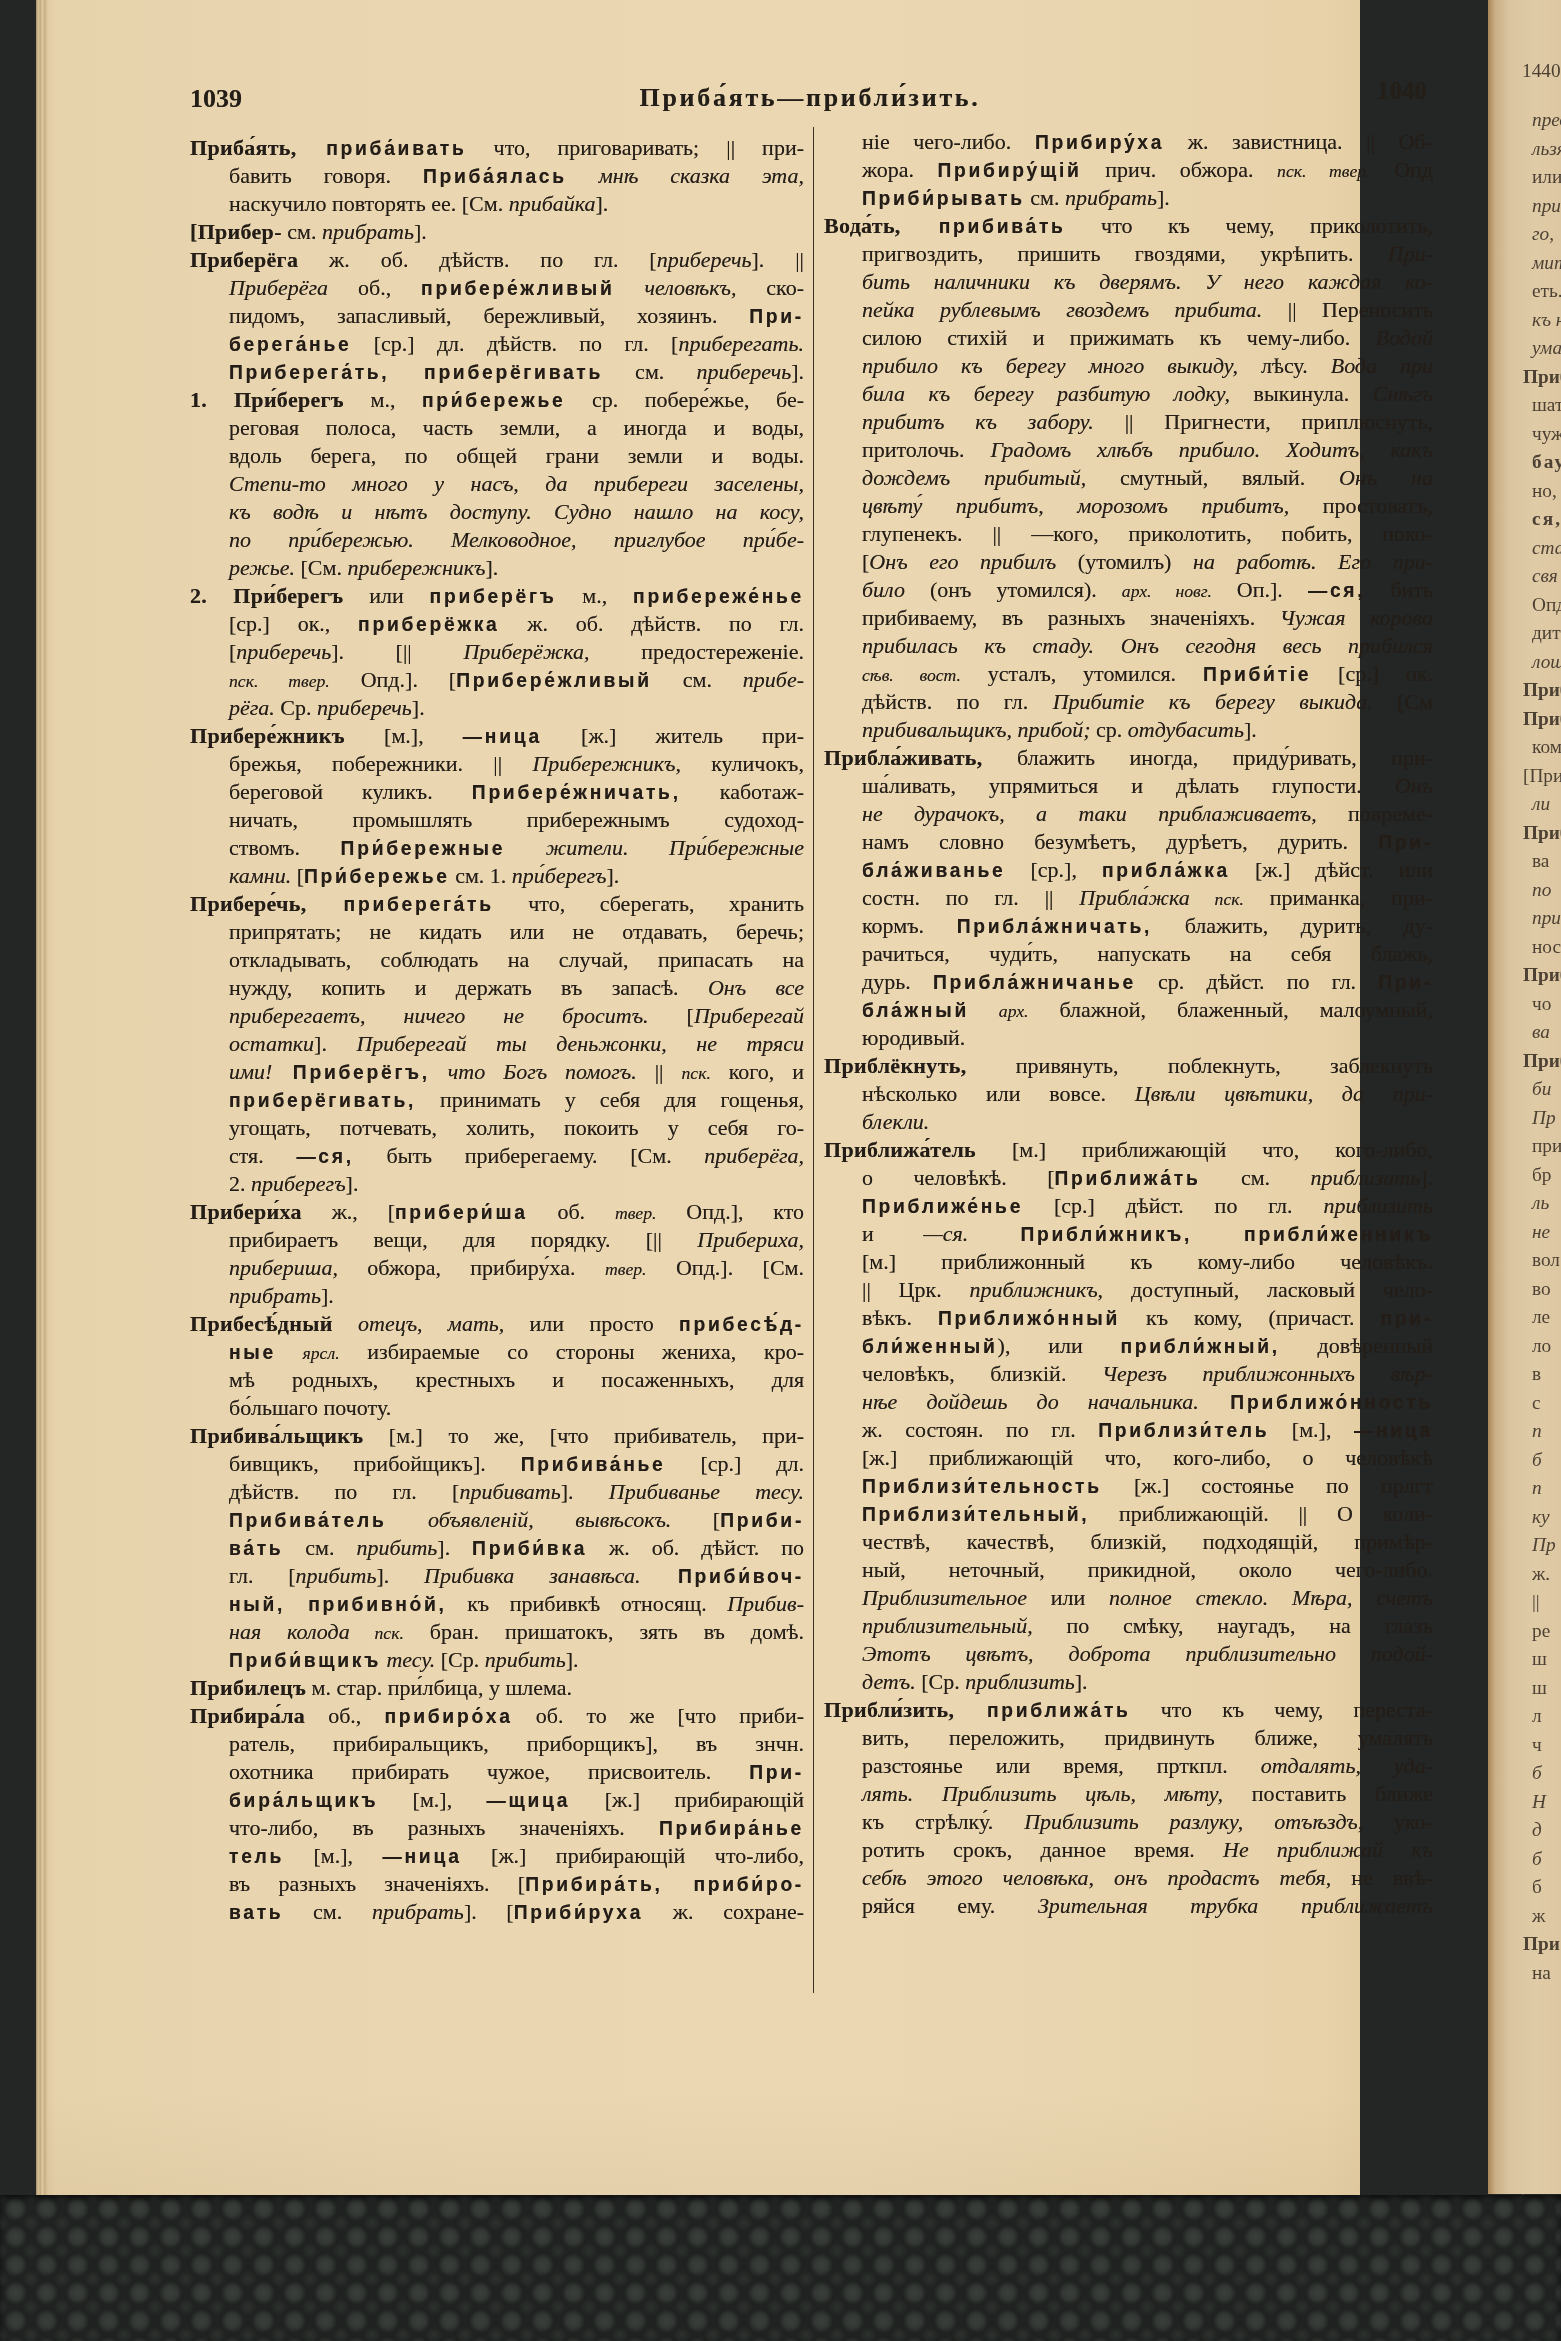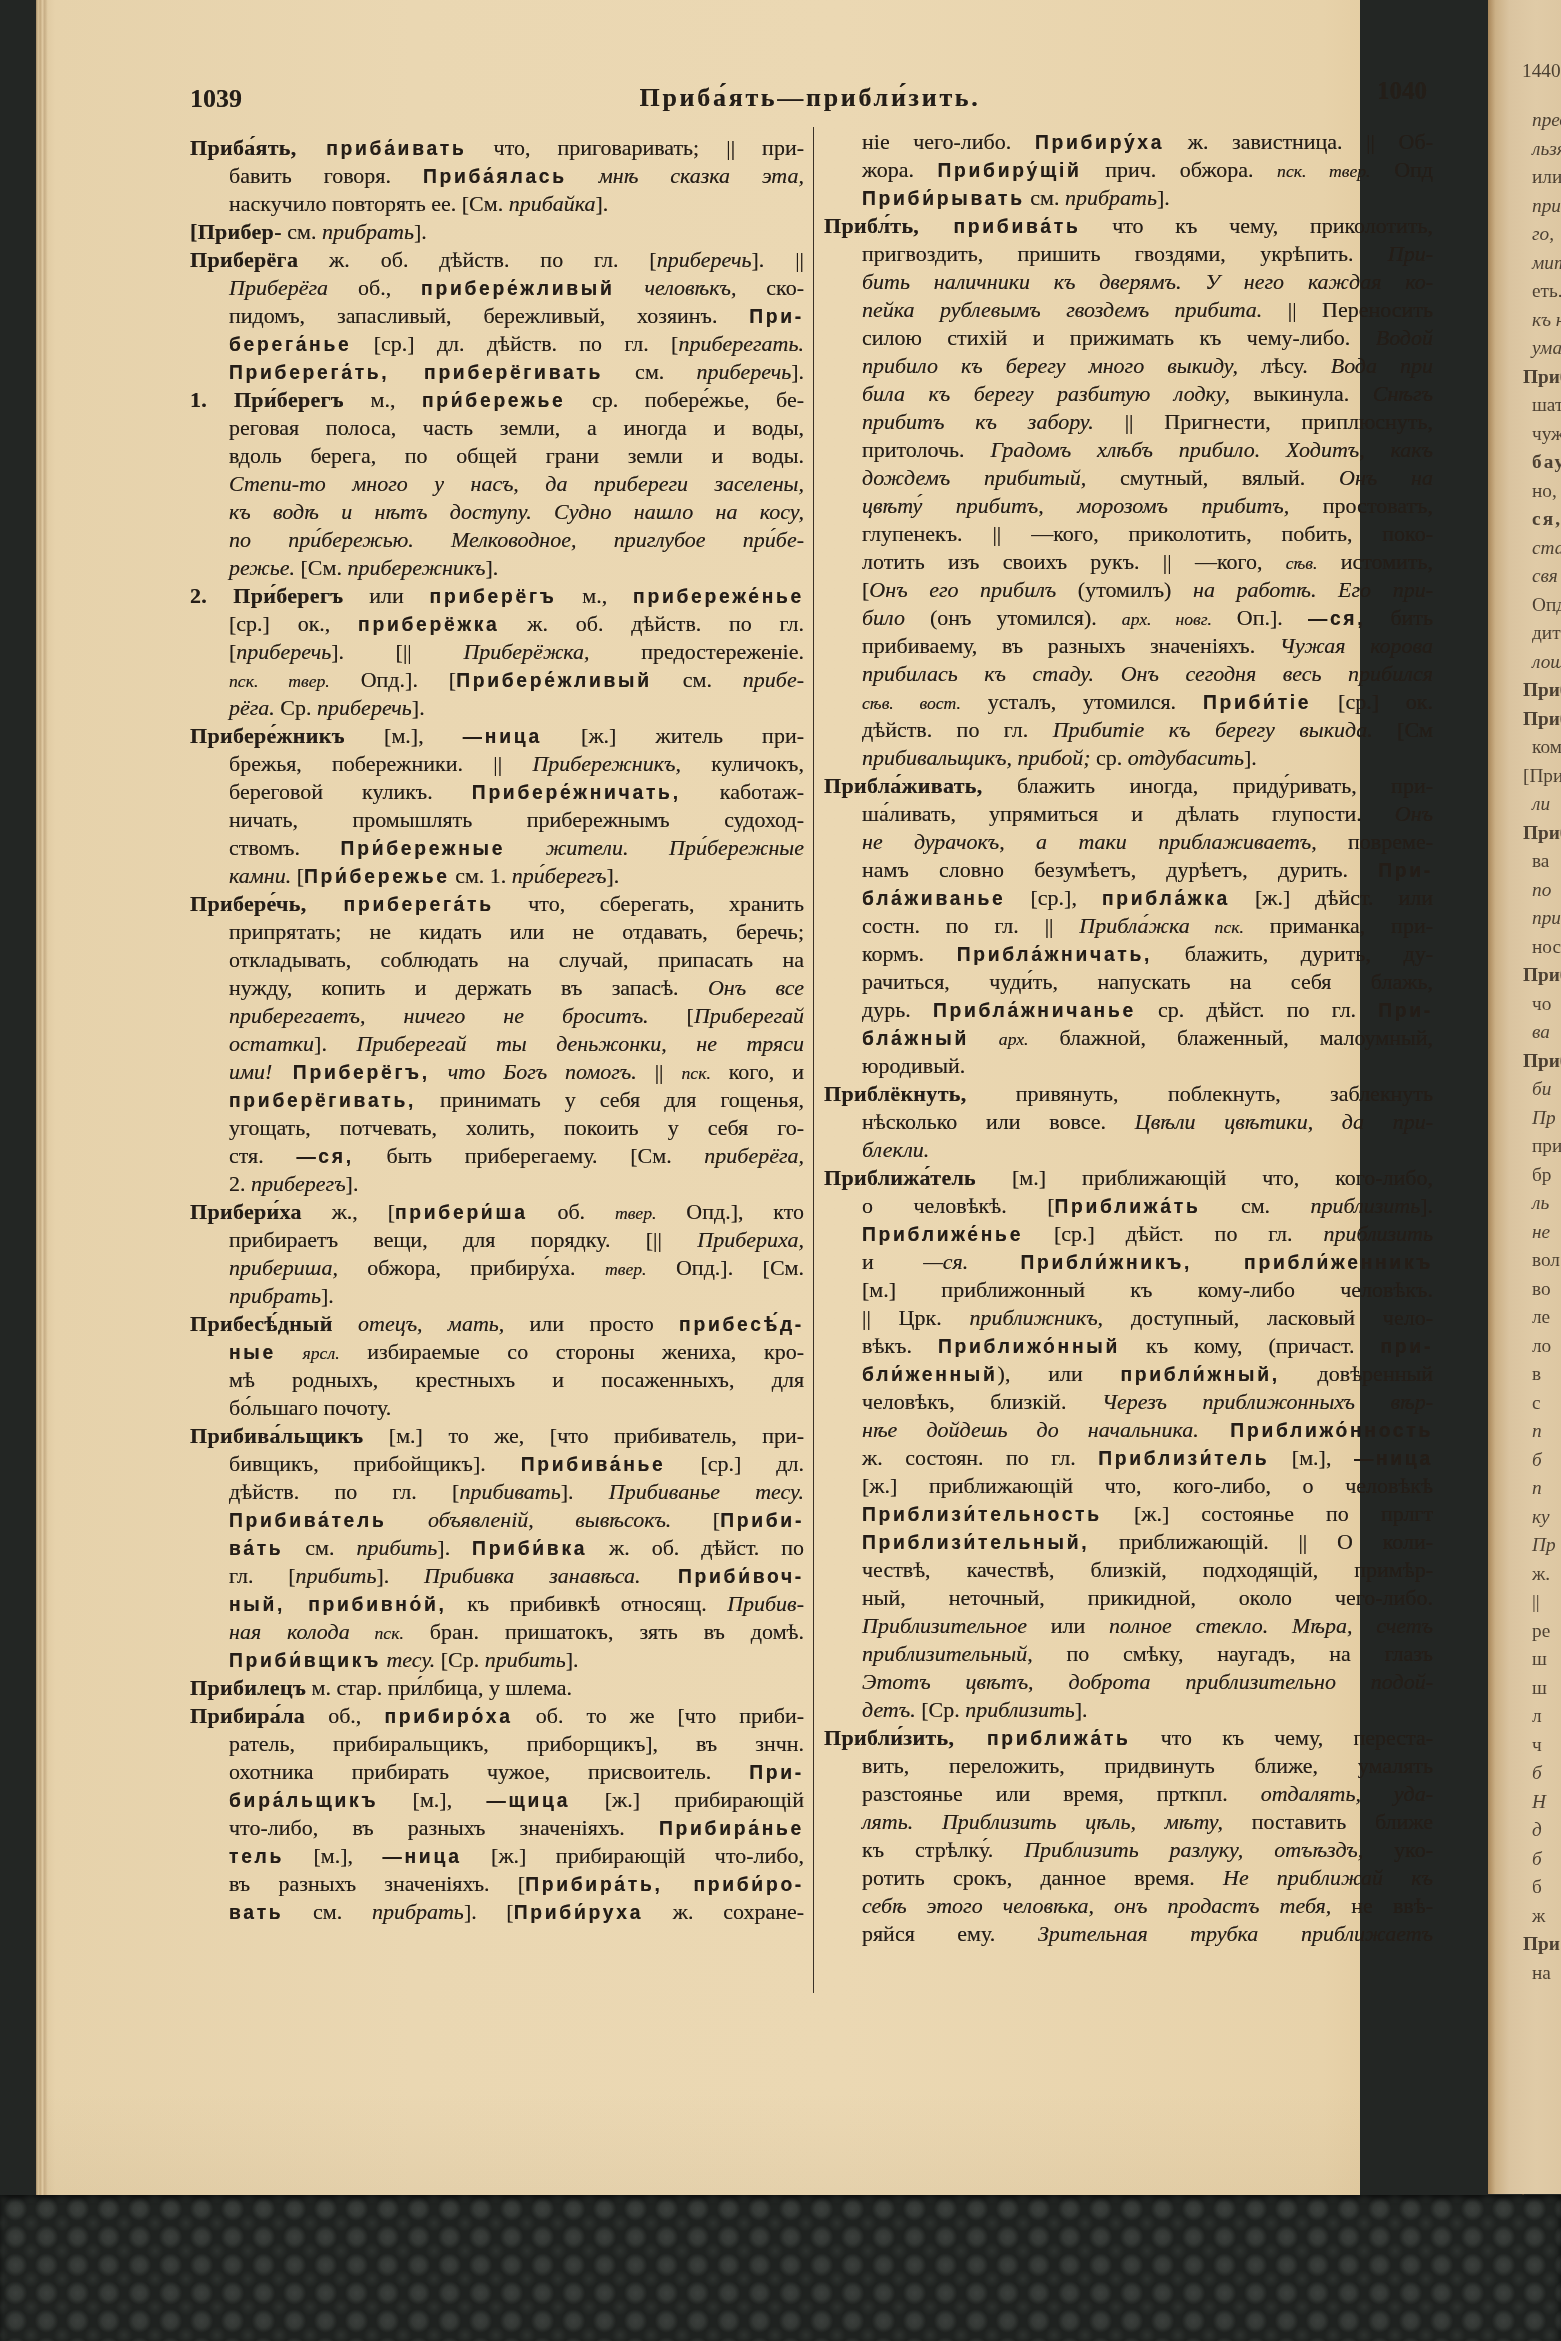--- a/index.html
+++ b/index.html
@@ -153,33 +153,32 @@
       <div class="ln c"><span class="s-n">что-либо, въ разныхъ значеніяхъ. </span><span class="s-b">Прибира́нье</span></div>
       <div class="ln c"><span class="s-b">тель</span><span class="s-n"> [м.], </span><span class="s-b">—ница</span><span class="s-n"> [ж.] прибирающій что-либо,</span></div>
       <div class="ln c"><span class="s-n">въ разныхъ значеніяхъ. [</span><span class="s-b">Прибира́ть, приби́ро-</span></div>
       <div class="ln c"><span class="s-b">вать</span><span class="s-n"> см. </span><span class="s-i">прибрать</span><span class="s-n">]. [</span><span class="s-b">Приби́руха</span><span class="s-n"> ж. сохране-</span></div>
     </div>
   <div class="col-rule"></div>
   <div class="col col-right">
       <div class="ln c"><span class="s-n">ніе чего-либо. </span><span class="s-b">Прибиру́ха</span><span class="s-n"> ж. завистница. || Об-</span></div>
       <div class="ln c"><span class="s-n">жора. </span><span class="s-b">Прибиру́щій</span><span class="s-n"> прич. обжора. </span><span class="s-l">пск. твер.</span><span class="s-n"> Опд</span></div>
       <div class="ln c e"><span class="s-b">Приби́рывать</span><span class="s-n"> см. </span><span class="s-i">прибрать</span><span class="s-n">].</span></div>
-      <div class="ln h"><span class="s-hw">Прибл́ть,</span><span class="s-b"> прибива́ть</span><span class="s-n"> что къ чему, приколотить,</span></div>
+      <div class="ln h"><span class="s-hw">Вода́ть,</span><span class="s-b"> прибива́ть</span><span class="s-n"> что къ чему, приколотить,</span></div>
       <div class="ln c"><span class="s-n">пригвоздить, пришить гвоздями, укрѣпить. </span><span class="s-i">При-</span></div>
       <div class="ln c"><span class="s-i">бить наличники къ дверямъ. У него каждая ко-</span></div>
       <div class="ln c"><span class="s-i">пейка рублевымъ гвоздемъ прибита.</span><span class="s-n"> || Переносить</span></div>
       <div class="ln c"><span class="s-n">силою стихій и прижимать къ чему-либо. </span><span class="s-i">Водой</span></div>
       <div class="ln c"><span class="s-i">прибило къ берегу много выкиду,</span><span class="s-n"> лѣсу. </span><span class="s-i">Вода при</span></div>
       <div class="ln c"><span class="s-i">била къ берегу разбитую лодку,</span><span class="s-n"> выкинула. </span><span class="s-i">Снѣгъ</span></div>
       <div class="ln c"><span class="s-i">прибитъ къ забору.</span><span class="s-n"> || Пригнести, приплюснуть,</span></div>
       <div class="ln c"><span class="s-n">притолочь. </span><span class="s-i">Градомъ хлѣбъ прибило. Ходитъ, какъ</span></div>
       <div class="ln c"><span class="s-i">дождемъ прибитый,</span><span class="s-n"> смутный, вялый. </span><span class="s-i">Онъ на</span></div>
       <div class="ln c"><span class="s-i">цвѣту́ прибитъ, морозомъ прибитъ,</span><span class="s-n"> простоватъ,</span></div>
       <div class="ln c"><span class="s-n">глупенекъ. || —кого, приколотить, побить, поко-</span></div>
-      <div class="ln c"><span class="s-n">лотить изъ своихъ рукъ. || —кого, </span><span class="s-l">сѣв.</span><span class="s-n"> истомить,</span></div>
       <div class="ln c"><span class="s-n">[</span><span class="s-i">Онъ его прибилъ</span><span class="s-n"> (утомилъ) </span><span class="s-i">на работѣ. Его при-</span></div>
       <div class="ln c"><span class="s-i">било</span><span class="s-n"> (онъ утомился). </span><span class="s-l">арх. новг.</span><span class="s-n"> Оп.]. </span><span class="s-b">—ся,</span><span class="s-n"> бить</span></div>
       <div class="ln c"><span class="s-n">прибиваему, въ разныхъ значеніяхъ. </span><span class="s-i">Чужая корова</span></div>
       <div class="ln c"><span class="s-i">прибилась къ стаду. Онъ сегодня весь прибился</span></div>
       <div class="ln c"><span class="s-l">сѣв. вост.</span><span class="s-n"> усталъ, утомился. </span><span class="s-b">Приби́тіе</span><span class="s-n"> [ср.] ок.</span></div>
       <div class="ln c"><span class="s-n">дѣйств. по гл. </span><span class="s-i">Прибитіе къ берегу выкида.</span><span class="s-n"> [См</span></div>
       <div class="ln c e"><span class="s-i">прибивальщикъ, прибой;</span><span class="s-n"> ср. </span><span class="s-i">отдубасить</span><span class="s-n">].</span></div>
       <div class="ln h"><span class="s-hw">Прибла́живать,</span><span class="s-n"> блажить иногда, приду́ривать, при-</span></div>
       <div class="ln c"><span class="s-n">ша́ливать, упрямиться и дѣлать глупости. </span><span class="s-i">Онъ</span></div>
       <div class="ln c"><span class="s-i">не дурачокъ, а таки приблаживаетъ,</span><span class="s-n"> повреме-</span></div>

